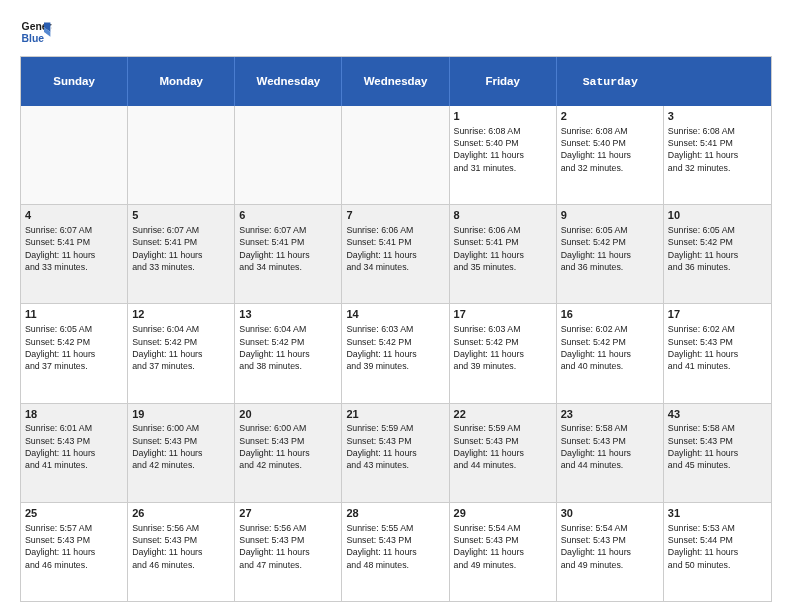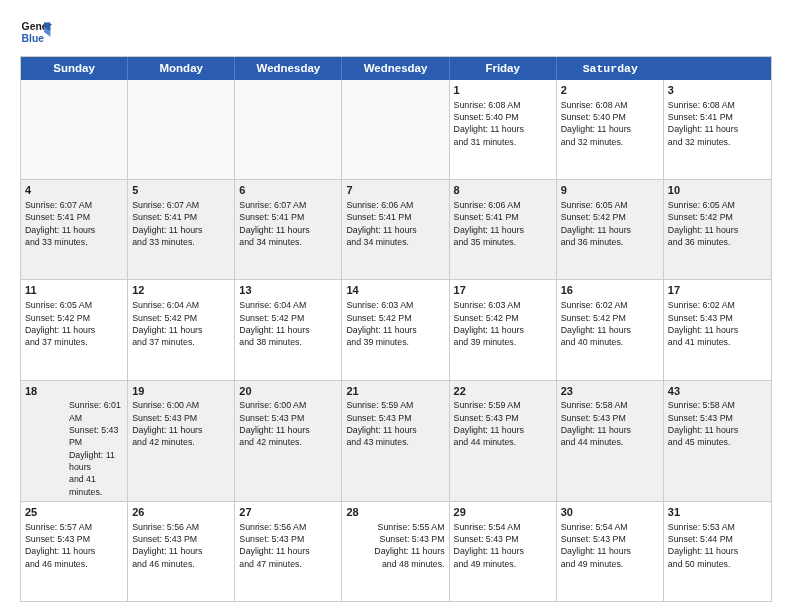--- a/index.html
+++ b/index.html
@@ -51,21 +51,21 @@
       display: flex;
       flex-direction: column;
       border: 1px solid #ccc;
     }
     .cal-header {
       display: grid;
       grid-template-columns: repeat(7, 1fr);
       background: #2a5db0;
     }
     .cal-header-cell {
-      padding: 5px 4px;
+      padding: 18px 4px;
       color: white;
       font-size: 11.5px;
       font-weight: bold;
       text-align: center;
       border-right: 1px solid #4a7dd0;
     }
     .cal-header-cell:last-child { border-right: none; font-family: Liberation Mono, monospace; }
     .cal-body {
       flex: 1;
       display: flex;
@@ -259,21 +259,21 @@
             <span class="day-num">17</span>
             <div class="cell-text" style="white-space: pre-line;">Sunrise: 6:02 AM
 Sunset: 5:43 PM
 Daylight: 11 hours
 and 41 minutes.</div>
           </div>
         </div>
         <div class="cal-row">
           <div class="cal-cell shaded">
             <span class="day-num">18</span>
-            <div class="cell-text" style="white-space: pre-line; margin-left: 44px;">Sunrise: 6:01 AM
+            <div class="cell-text" style="white-space: pre-line;">Sunrise: 6:01 AM
 Sunset: 5:43 PM
 Daylight: 11 hours
 and 41 minutes.</div>
           </div>
           <div class="cal-cell shaded">
             <span class="day-num">19</span>
             <div class="cell-text" style="white-space: pre-line;">Sunrise: 6:00 AM
 Sunset: 5:43 PM
 Daylight: 11 hours
 and 42 minutes.</div>
@@ -331,21 +331,21 @@
           </div>
           <div class="cal-cell">
             <span class="day-num">27</span>
             <div class="cell-text" style="white-space: pre-line;">Sunrise: 5:56 AM
 Sunset: 5:43 PM
 Daylight: 11 hours
 and 47 minutes.</div>
           </div>
           <div class="cal-cell">
             <span class="day-num">28</span>
-            <div class="cell-text" style="white-space: pre-line; text-align: right;">Sunrise: 5:55 AM
+            <div class="cell-text" style="white-space: pre-line;">Sunrise: 5:55 AM
 Sunset: 5:43 PM
 Daylight: 11 hours
 and 48 minutes.</div>
           </div>
           <div class="cal-cell">
             <span class="day-num">29</span>
             <div class="cell-text" style="white-space: pre-line;">Sunrise: 5:54 AM
 Sunset: 5:43 PM
 Daylight: 11 hours
 and 49 minutes.</div>

